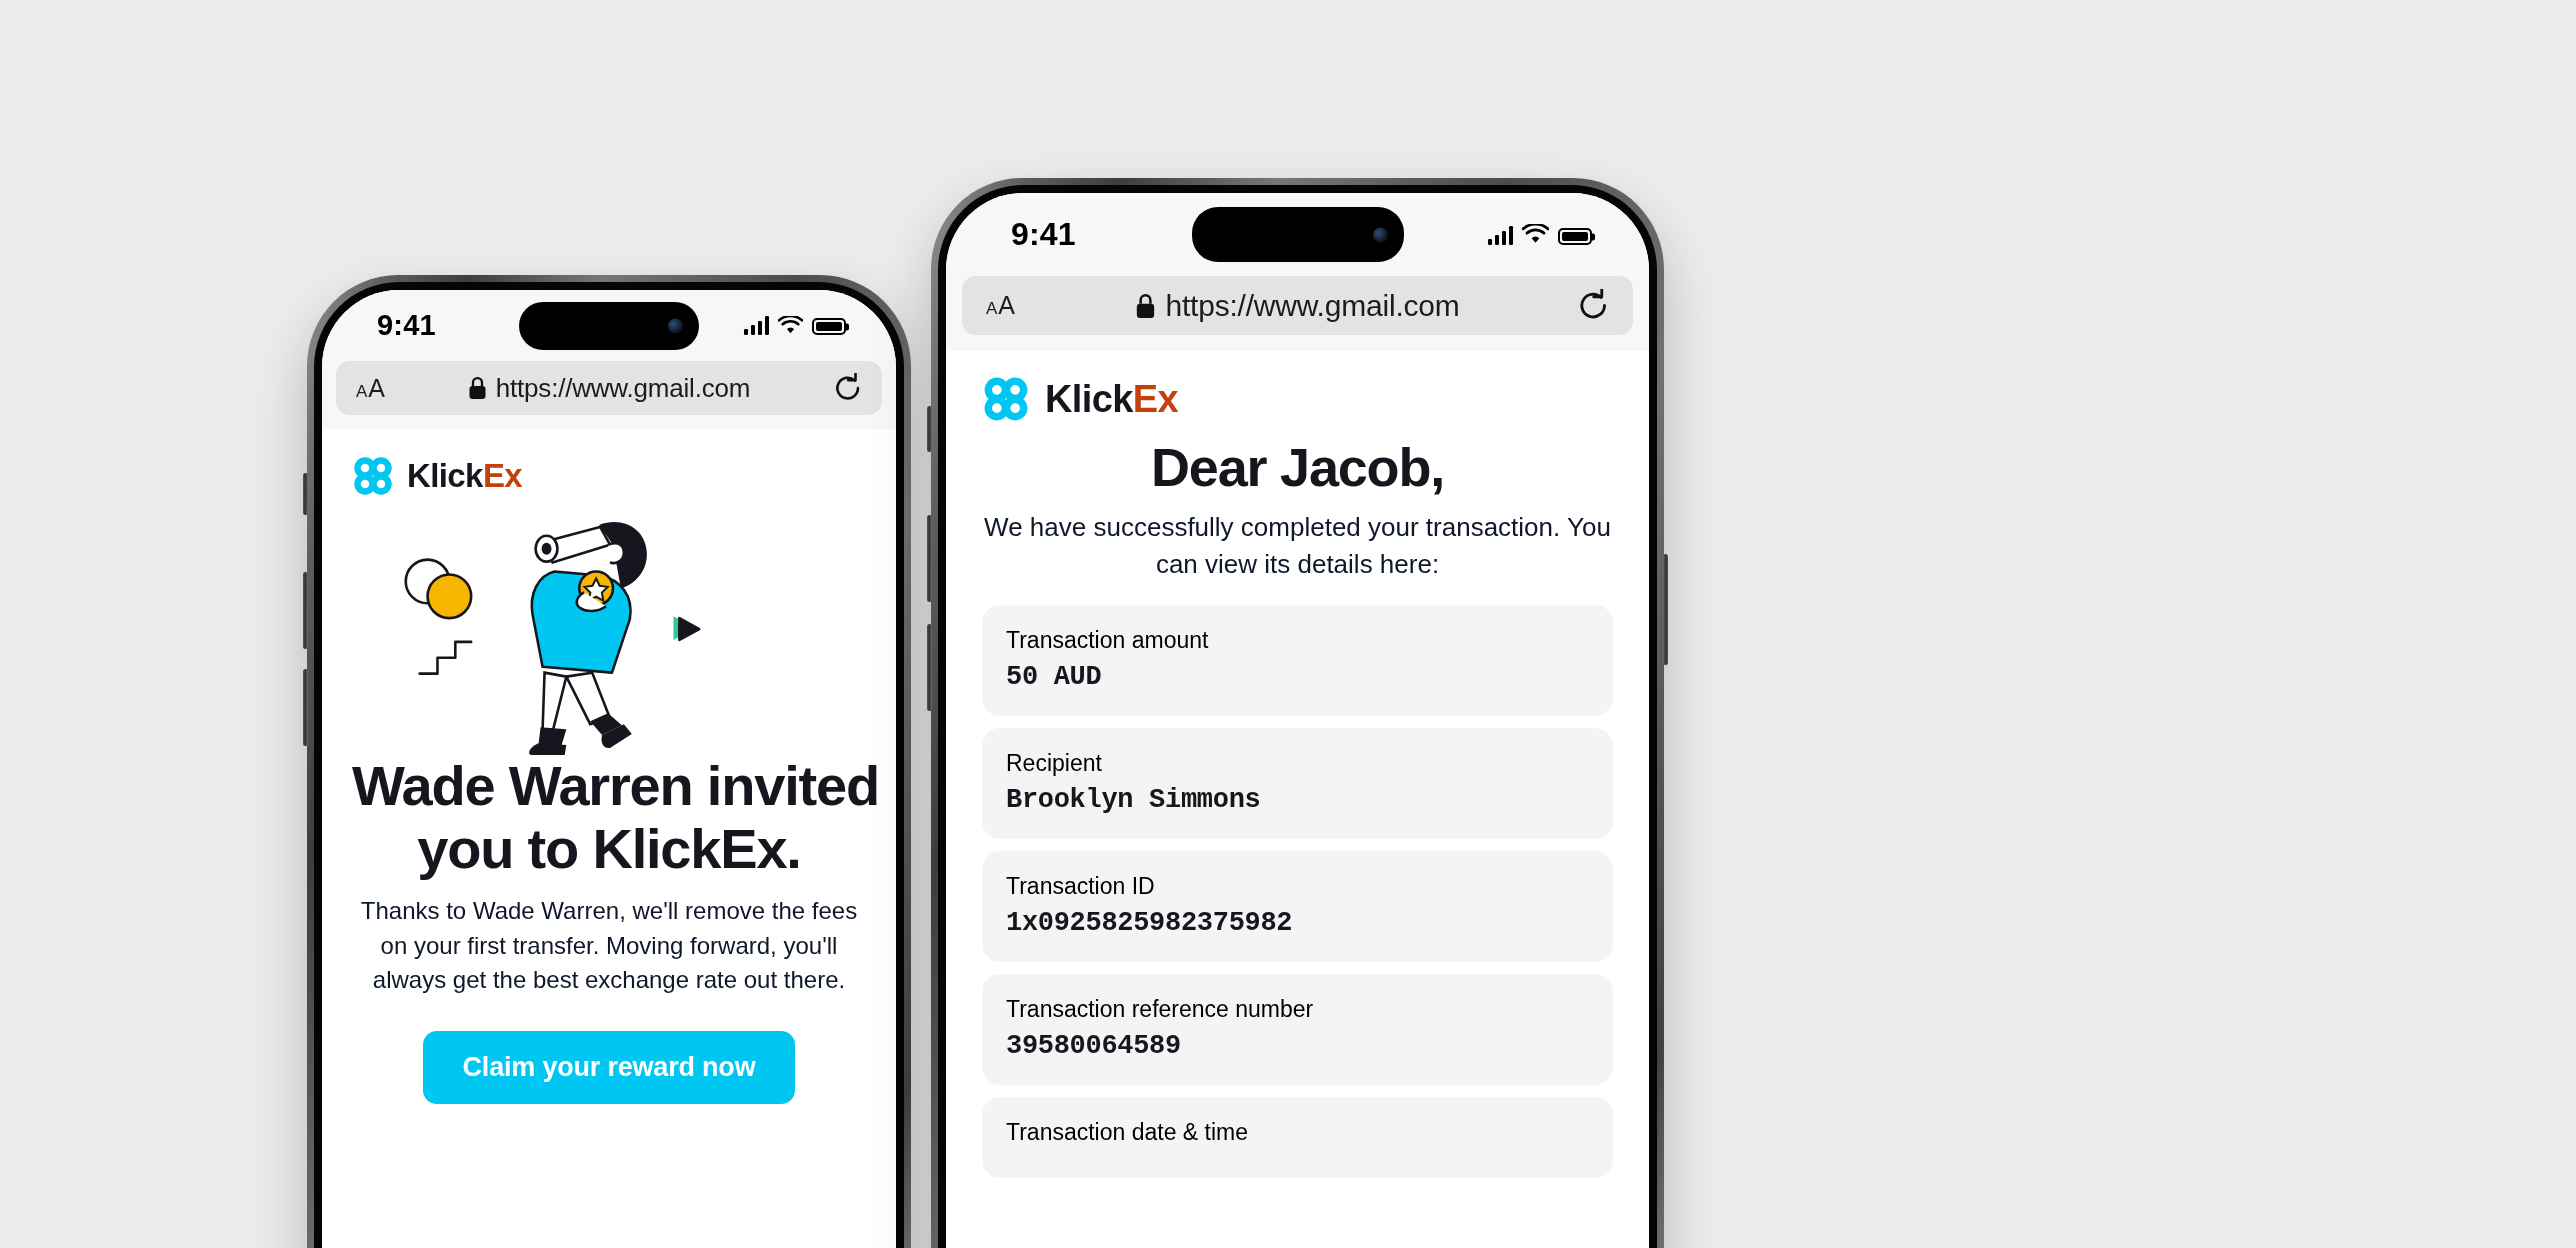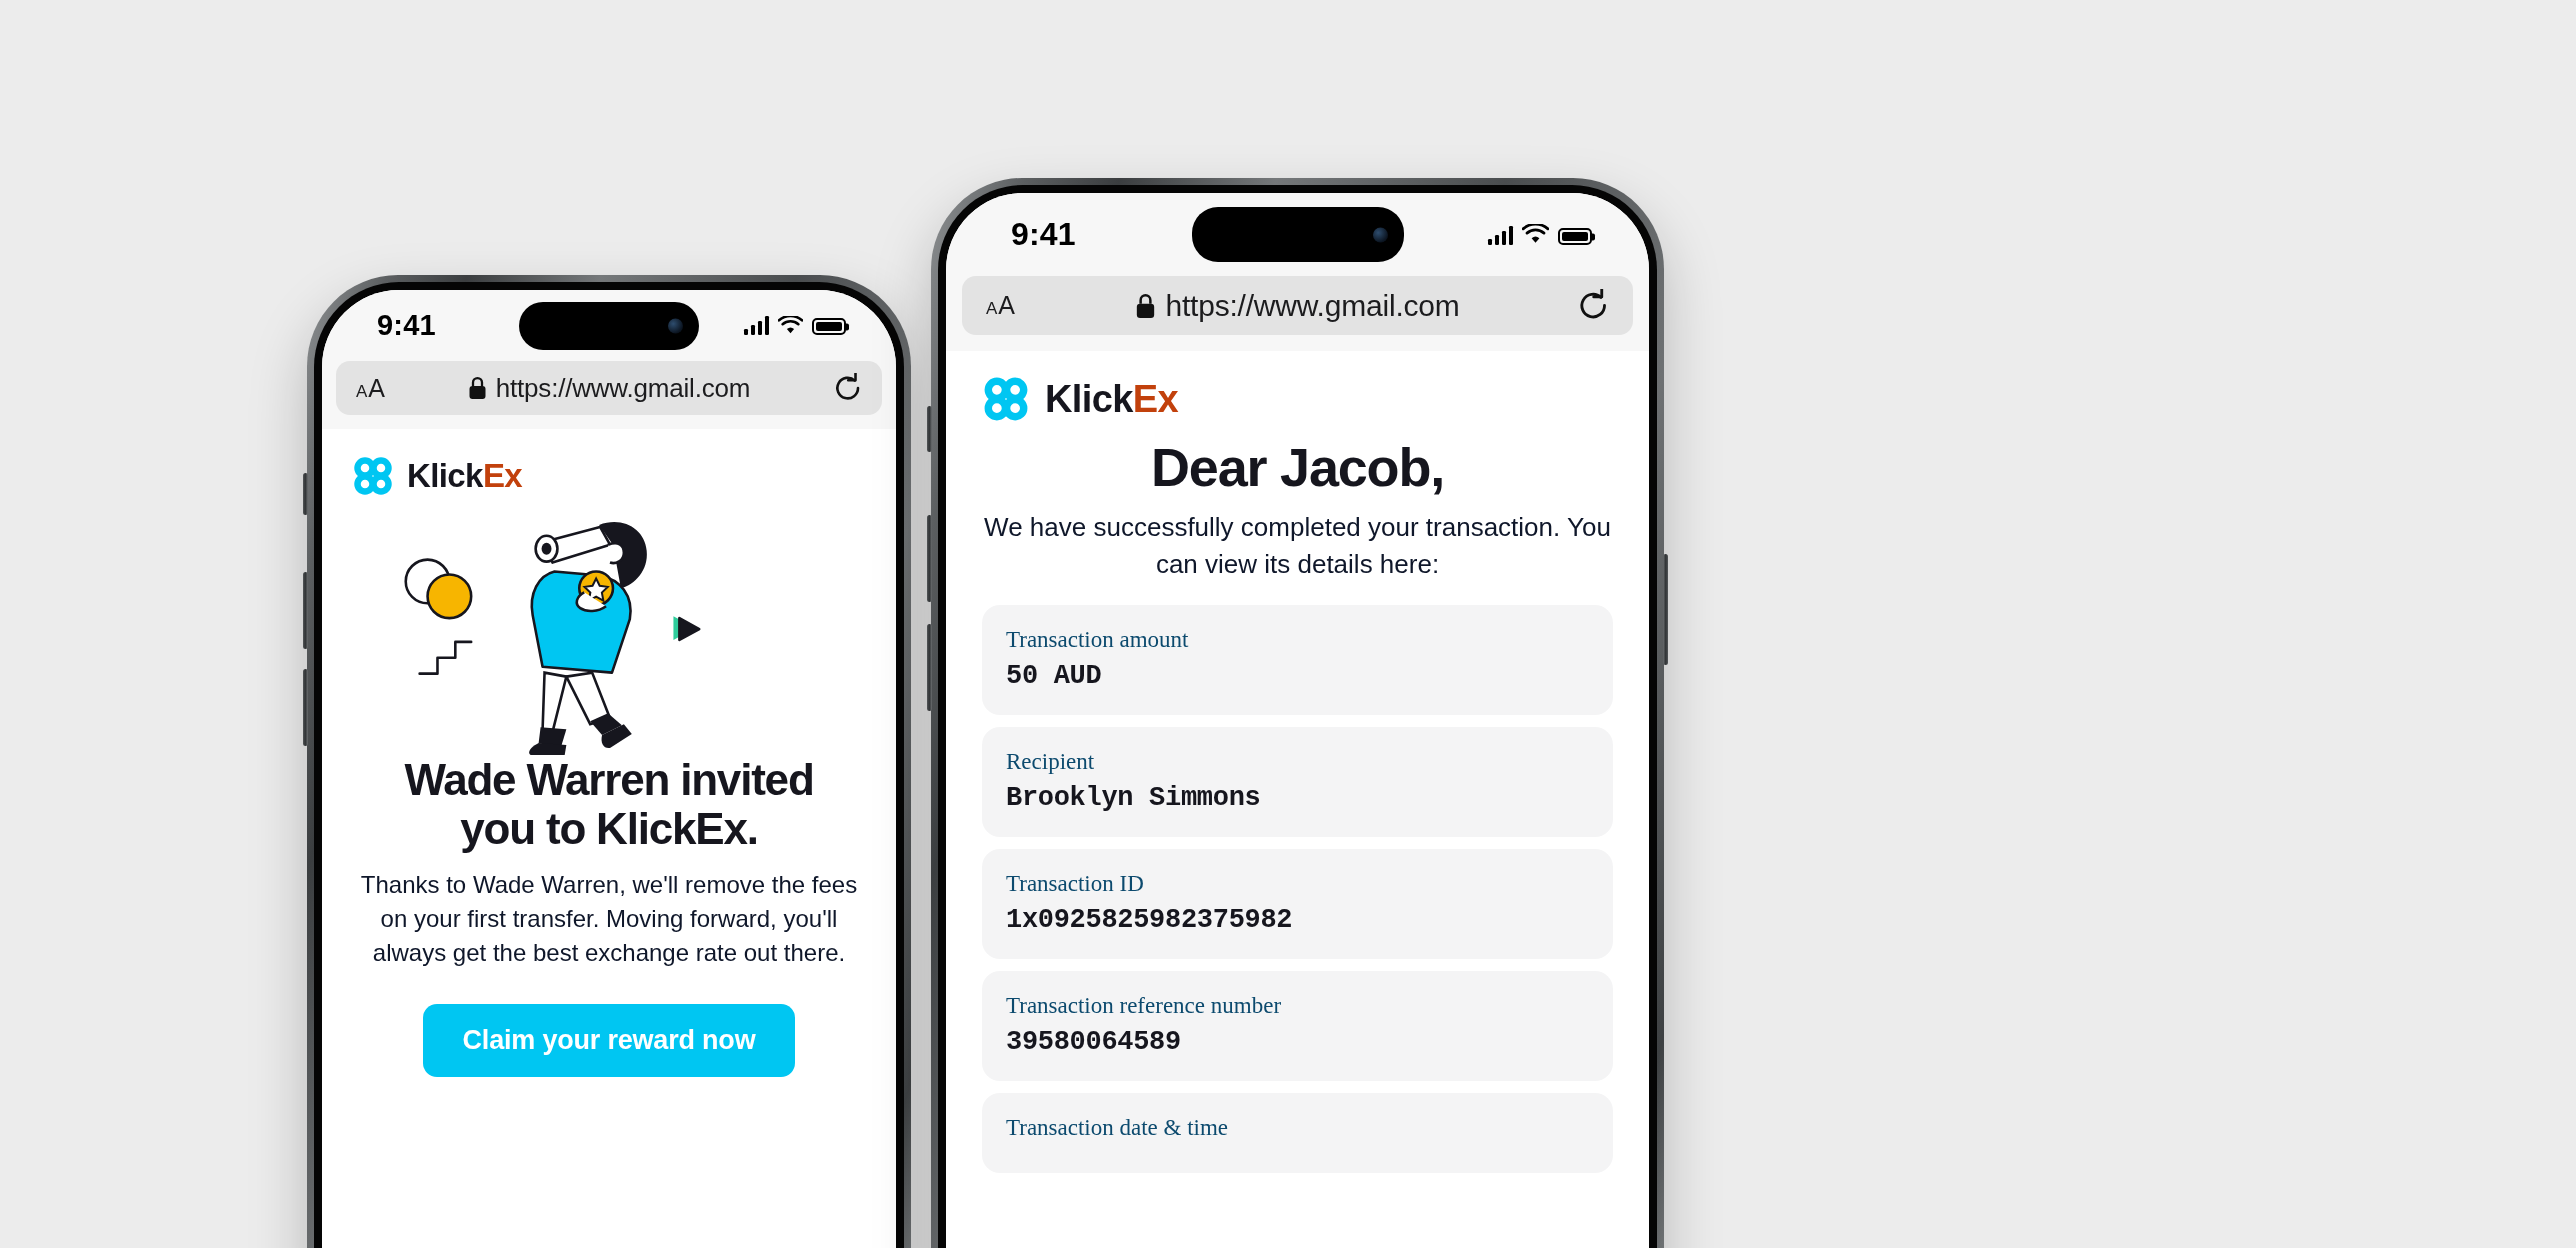--- a/index.html
+++ b/index.html
@@ -78,38 +78,38 @@
 
   
   .page { background:#fff; padding:26px 30px 0; }
   .brand { display:flex; align-items:center; gap:13px; margin-bottom:10px; }
   .brand-name { font-size:33px; font-weight:bold; color:#16161e; letter-spacing:-0.6px; }
   .brand-name .ex { color:#c2410c; }
 
   .art { display:flex; justify-content:center; position:relative; }
 
   h1.head {
-    font-size:44px; font-weight:bold; color:#16161e; text-align:center;
+    font-size:56px; font-weight:bold; color:#16161e; text-align:center;
     line-height:1.12; letter-spacing:-1.2px; white-space:nowrap;
   }
   p.sub {
     font-size:24px; color:#0f172a; text-align:center; line-height:1.42;
     margin-top:14px;
   }
   .cta {
     display:block; margin:34px auto 0; background:#00C6F2; color:#fff;
     border:none; border-radius:14px; padding:21px 40px;
     font-size:27px; font-weight:bold; font-family:inherit; cursor:pointer;
     letter-spacing:-0.2px;
   }
 
   
   .rows { margin-top:22px; display:flex; flex-direction:column; gap:12px; }
   .row { background:#F4F4F5; border-radius:18px; padding:22px 24px 24px; }
-  .row .k { font-size:23px; color:#0c4a6e; margin-bottom:8px;font-family:Liberation Serif, serif; }
+  .row .k { font-size:23px; color:#000000; margin-bottom:8px; }
   .row .v { font-size:27px; font-weight:bold; color:#16161e; letter-spacing:-0.3px;font-family:Liberation Mono, monospace; }
 
   
   .codebox {
     margin:26px auto 0; background:#F4F4F5; border-radius:18px;
     width:218px; padding:16px 0; text-align:center;
   }
   .codebox .c { font-size:52px; font-weight:bold; color:#16161e; letter-spacing:-0.5px; }
   .foot { font-size:24px; color:#1c1c22; text-align:center; line-height:1.42; margin-top:26px; }
 </style>

